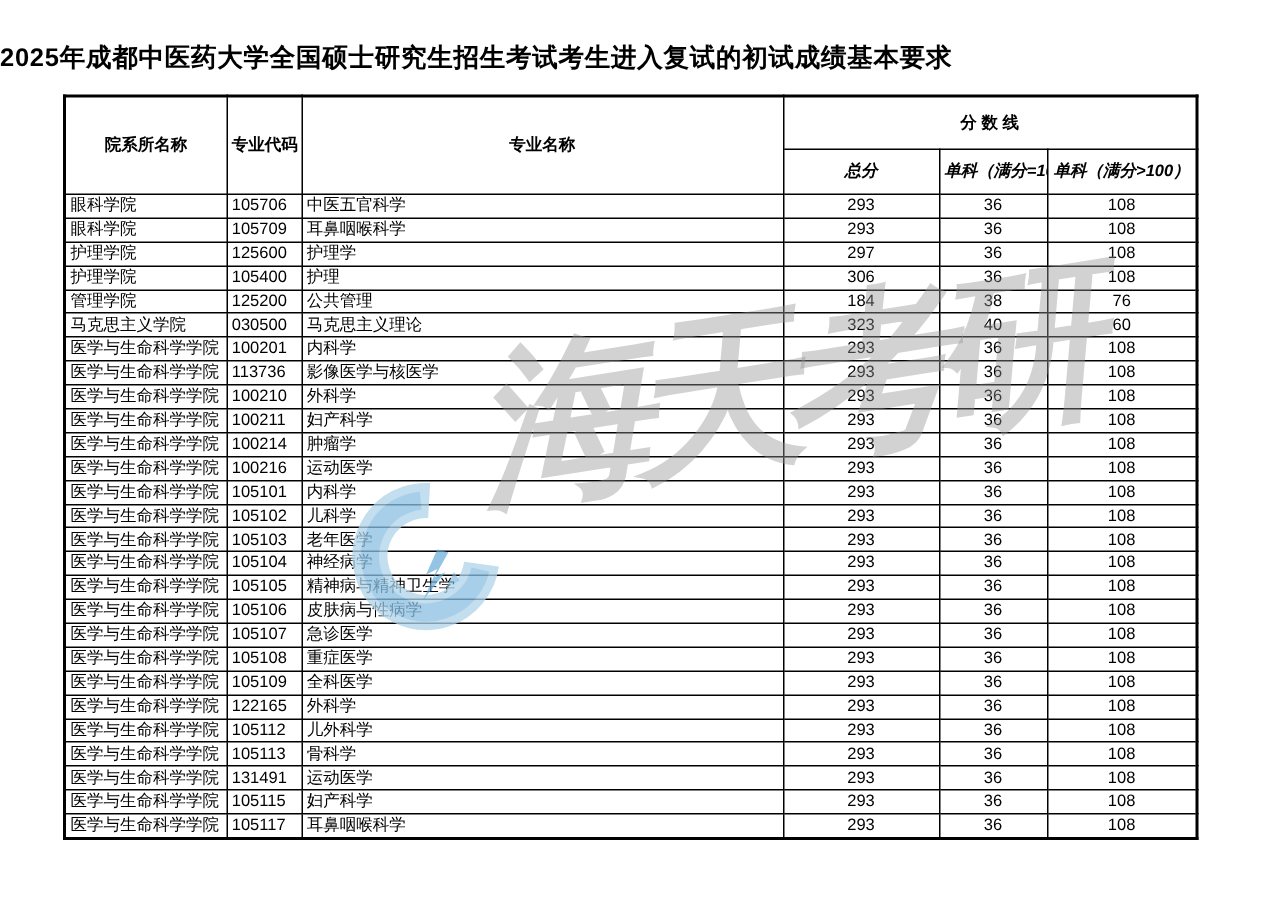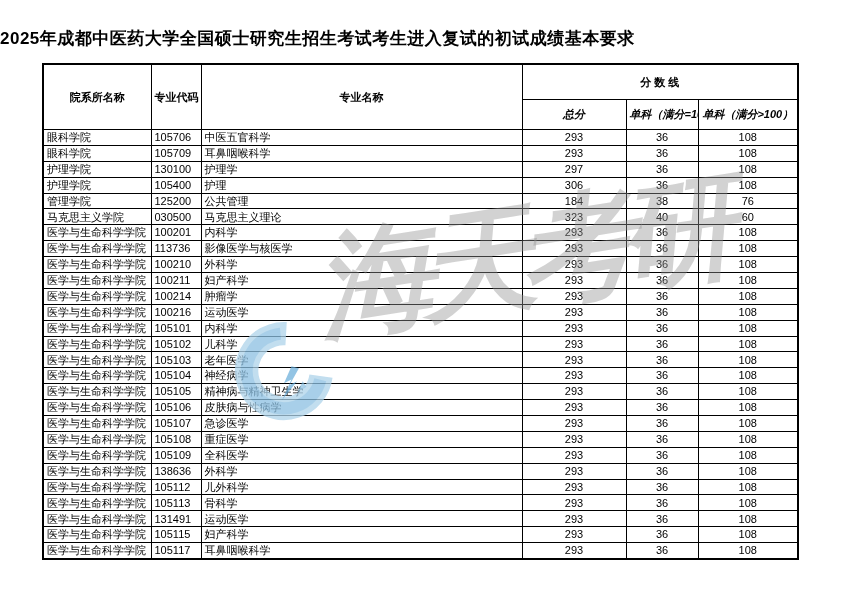--- a/index.html
+++ b/index.html
@@ -134,21 +134,21 @@
         <tr>
           <td class="c0">眼科学院</td>
           <td class="c1">105709</td>
           <td class="c2">耳鼻咽喉科学</td>
           <td class="c3">293</td>
           <td class="c4">36</td>
           <td class="c5">108</td>
         </tr>
         <tr>
           <td class="c0">护理学院</td>
-          <td class="c1">130100</td>
+          <td class="c1">125600</td>
           <td class="c2">护理学</td>
           <td class="c3">297</td>
           <td class="c4">36</td>
           <td class="c5">108</td>
         </tr>
         <tr>
           <td class="c0">护理学院</td>
           <td class="c1">105400</td>
           <td class="c2">护理</td>
           <td class="c3">306</td>
@@ -286,21 +286,21 @@
         <tr>
           <td class="c0">医学与生命科学学院</td>
           <td class="c1">105109</td>
           <td class="c2">全科医学</td>
           <td class="c3">293</td>
           <td class="c4">36</td>
           <td class="c5">108</td>
         </tr>
         <tr>
           <td class="c0">医学与生命科学学院</td>
-          <td class="c1">138636</td>
+          <td class="c1">122165</td>
           <td class="c2">外科学</td>
           <td class="c3">293</td>
           <td class="c4">36</td>
           <td class="c5">108</td>
         </tr>
         <tr>
           <td class="c0">医学与生命科学学院</td>
           <td class="c1">105112</td>
           <td class="c2">儿外科学</td>
           <td class="c3">293</td>

